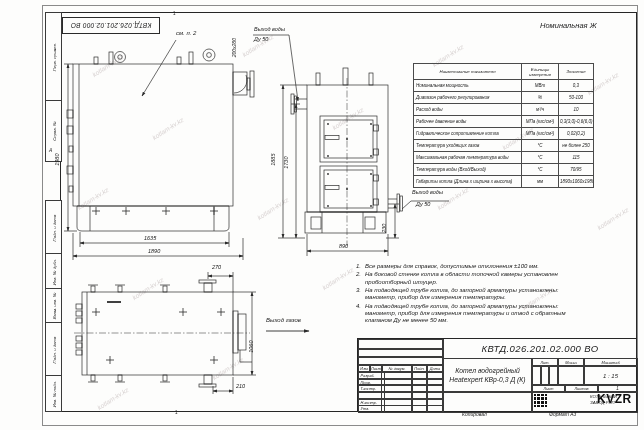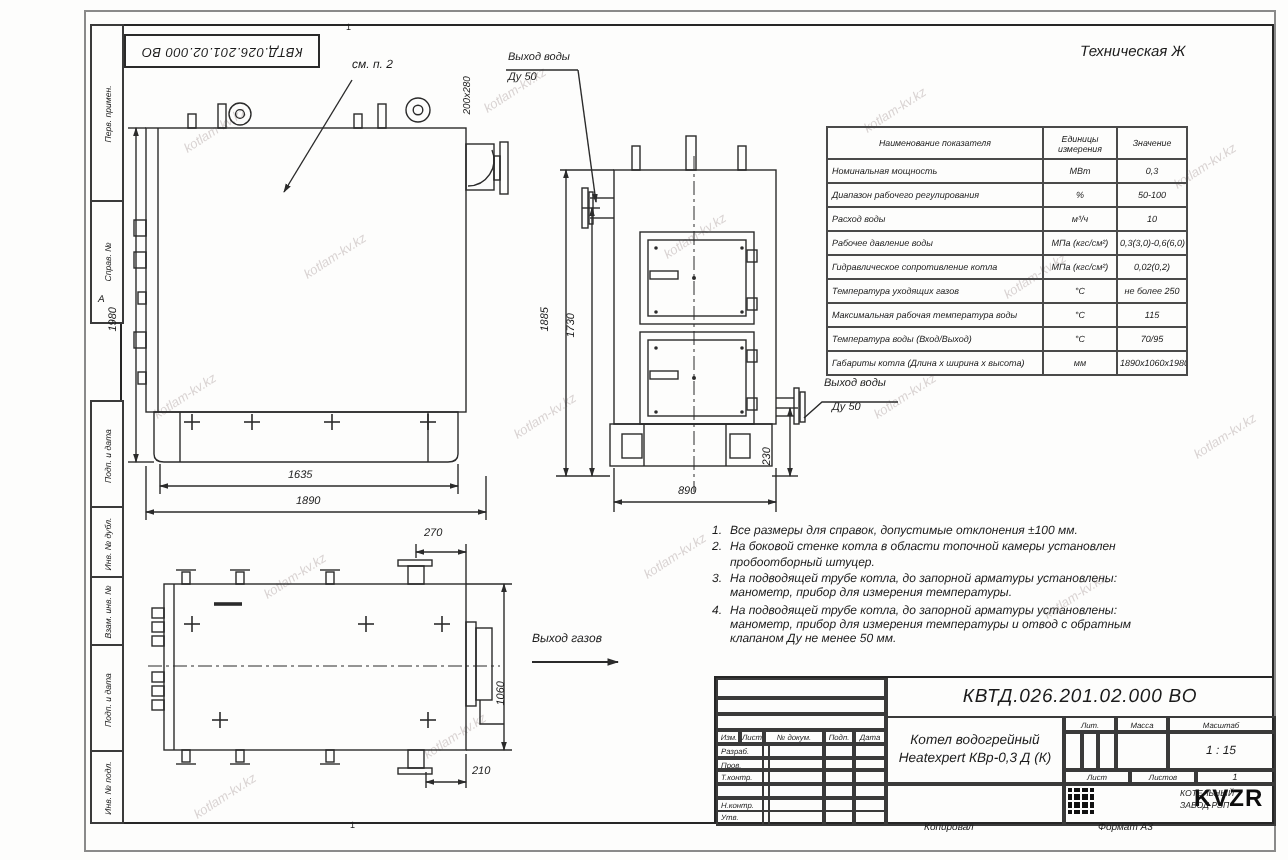--- a/index.html
+++ b/index.html
@@ -98,21 +98,21 @@
     </div>
   <span class="t" style="left:49px;top:148px;font-size:5px">А</span>
 
   <div class="flipbox">
     <span class="flip">КВТД.026.201.02.000 ВО</span>
   </div>
 
   <span class="t" style="left:173px;top:12px;font-size:4.5px;font-style:normal">1</span>
   <span class="t" style="left:175px;top:411px;font-size:4.5px;font-style:normal">1</span>
 
-  <span class="t" style="left:540px;top:22px;font-size:7.5px">Техническая Ж</span>
+  <span class="t" style="left:540px;top:22px;font-size:7.5px">Номинальная Ж</span>
 
   <table class="chartbl">
     <colgroup>
         <col style="width:108px">
         <col style="width:37px">
         <col style="width:35px">
       </colgroup>
     <tbody>
         <tr>
       <th>Наименование показателя</th>

